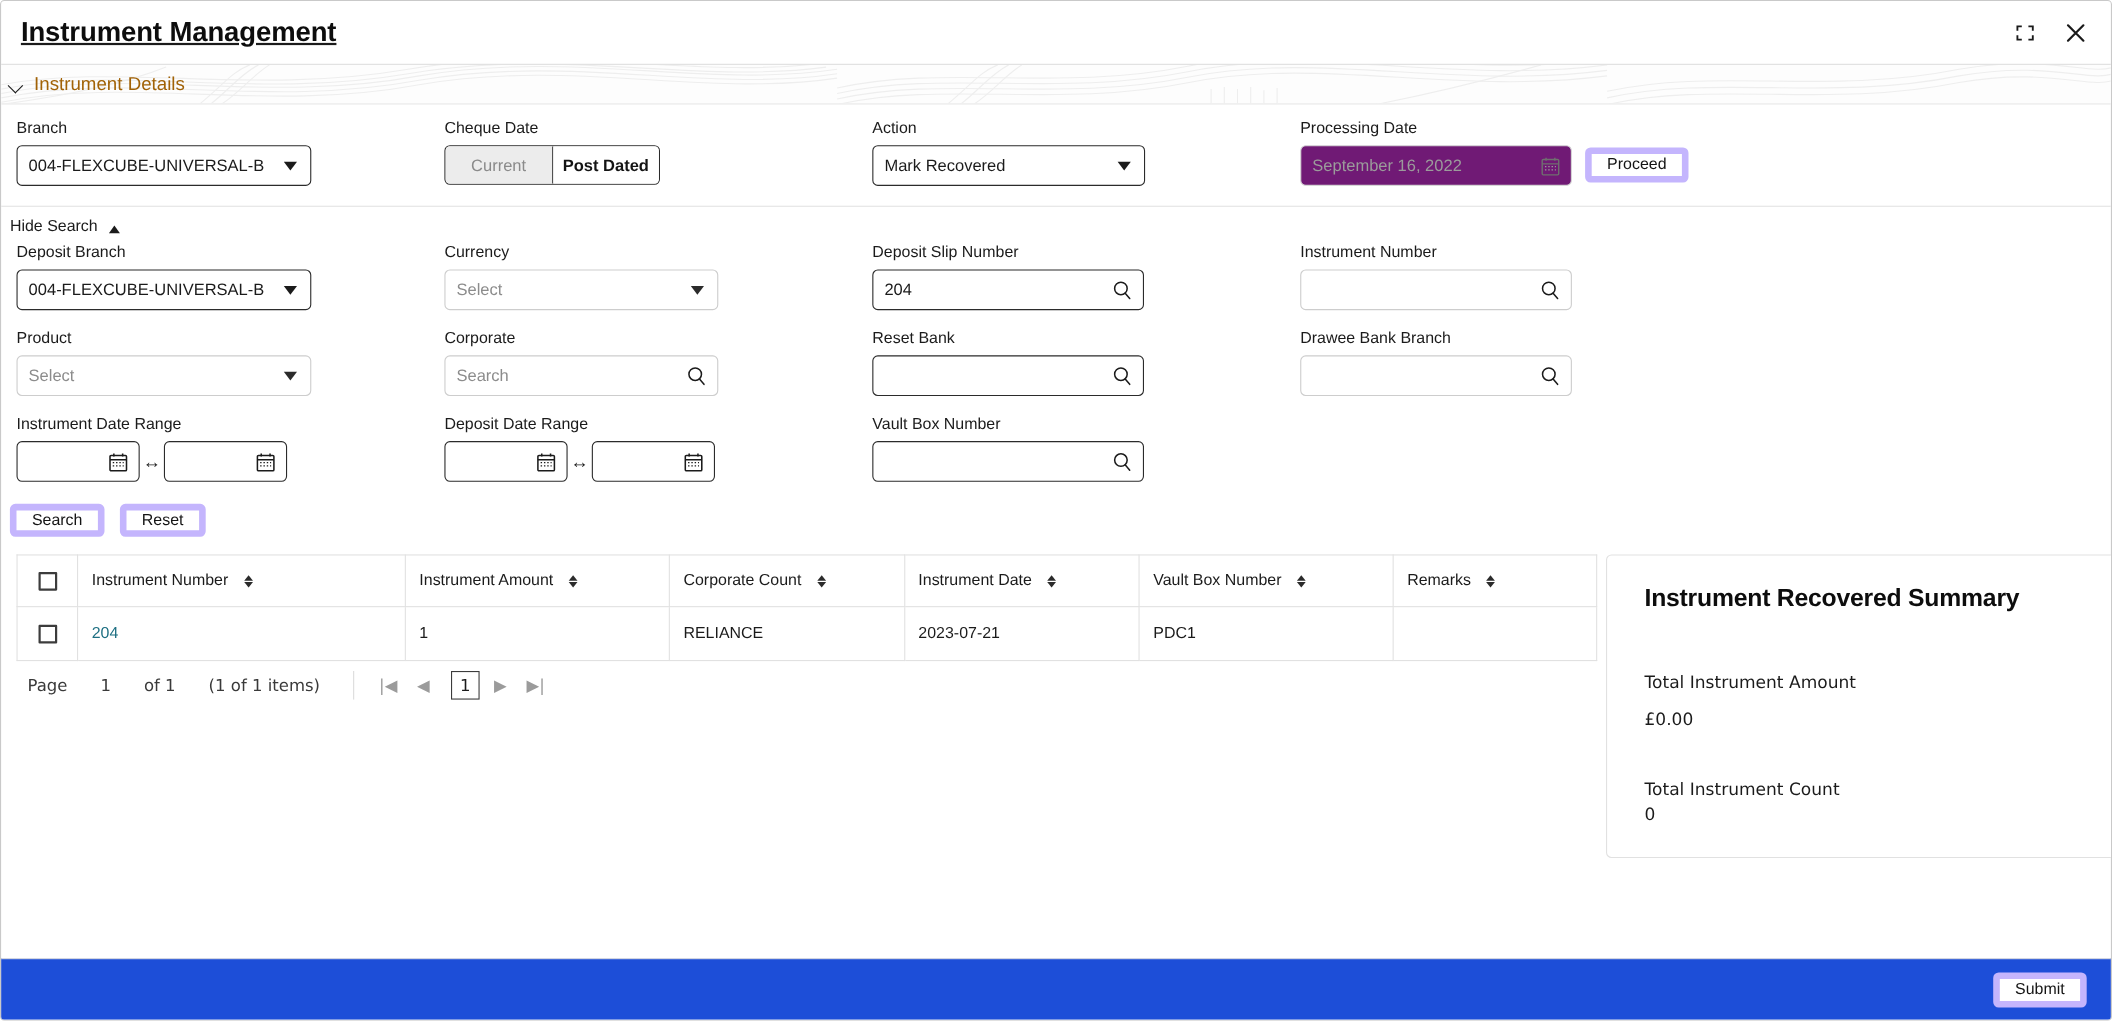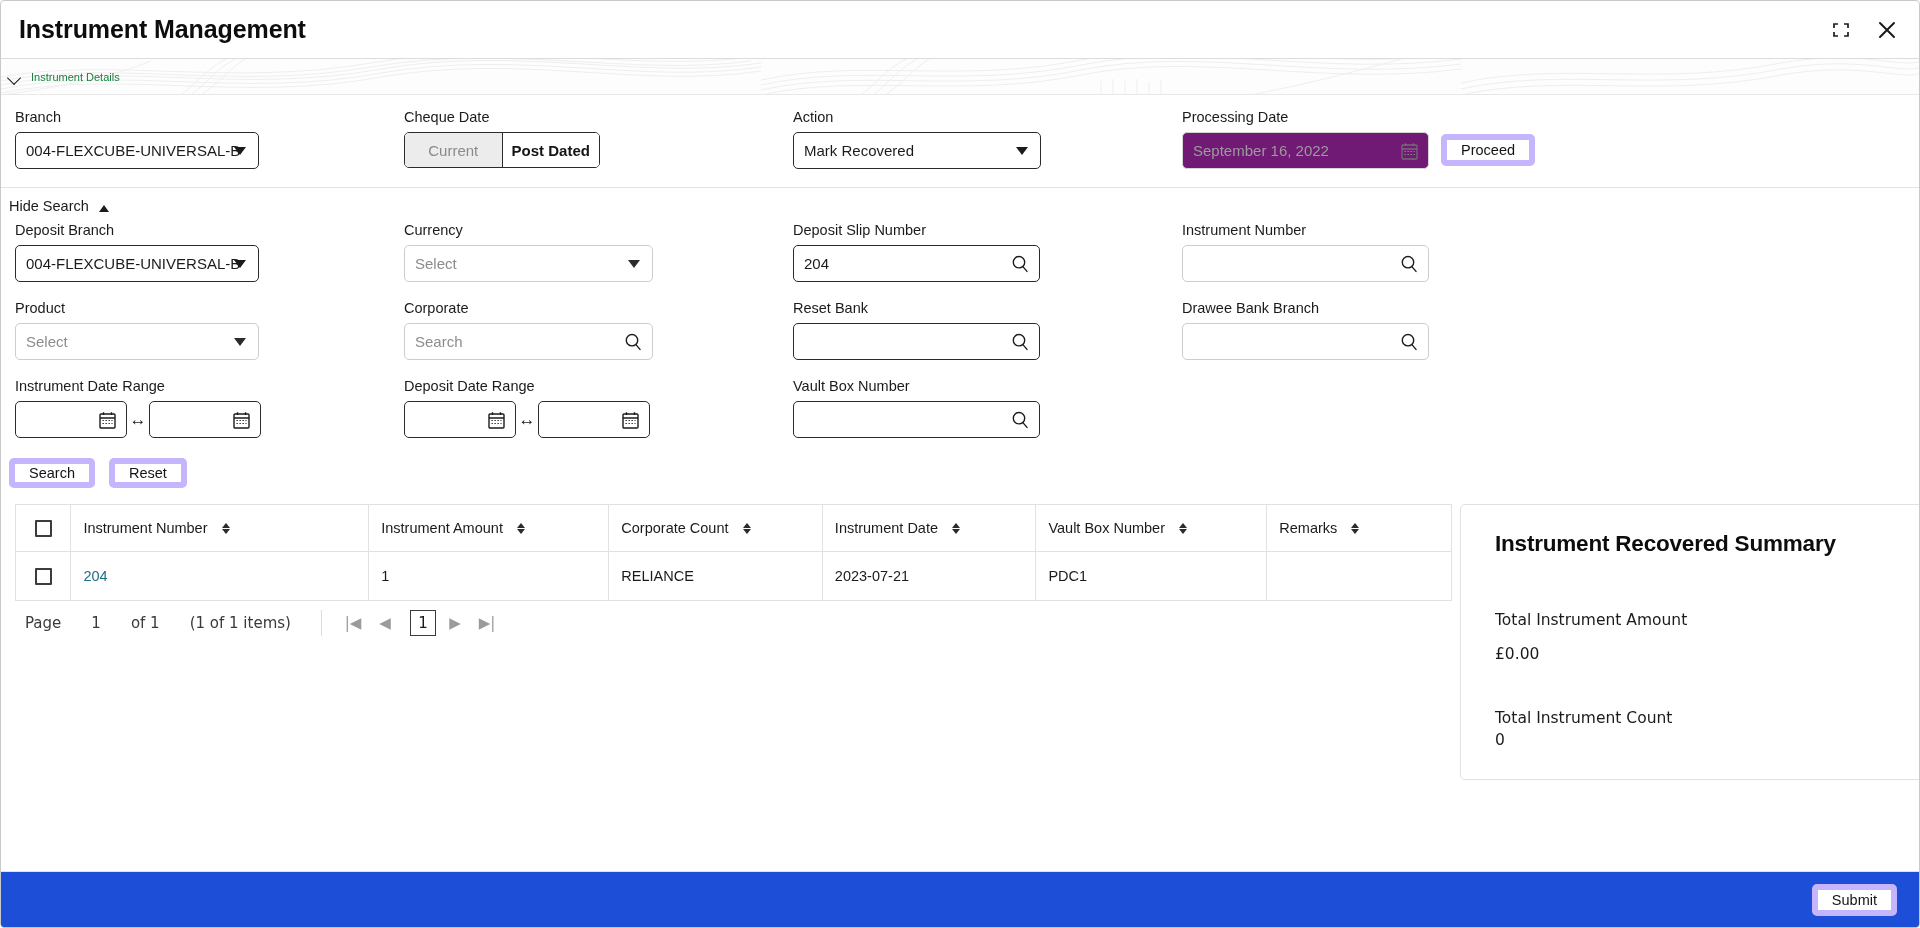--- a/index.html
+++ b/index.html
@@ -24,20 +24,21 @@
   }
 
   
   .titlebar {
     position: relative;
     height: 58px;
     border-bottom: 1px solid #dcdcdc;
     display: flex;
     align-items: center;
     padding: 0 18px 0 18px;
+    text-decoration: underline;
   }
   .titlebar h1 {
     font-size: 25px;
     font-weight: bold;
     letter-spacing: -0.1px;
     color: #0d0d0d;
   }
   .titlebar-actions {
     position: absolute;
     right: 20px;
@@ -88,22 +89,22 @@
   .chev-down::after {
     content: "";
     position: absolute;
     left: 2px; top: 4px;
     width: 9px; height: 9px;
     border-right: 1.8px solid #1b1b1b;
     border-bottom: 1.8px solid #1b1b1b;
     transform: rotate(45deg);
   }
   .section-title {
-    font-size: 11px;
-    color: #15803d;
+    font-size: 17px;
+    color: #a16207;
   }
 
   
   .form-area {
     padding: 14px 14px 0 14px;
   }
   .form-row {
     display: flex;
     margin-bottom: 18px;
   }
@@ -160,21 +161,21 @@
   }
   .cal-ico {
     position: absolute;
     right: 9px;
     top: 50%;
     transform: translateY(-50%);
     cursor: pointer;
     display: flex;
   }
 
-  .w-branch  { width: 244px; }
+  .w-branch  { width: 268px; }
   .w-select  { width: 249px; }
   .w-search  { width: 247px; }
   .w-proc    { width: 247px; }
 
   
   .toggle {
     display: inline-flex;
     height: 36px;
     border-radius: 5px;
     overflow: hidden;

